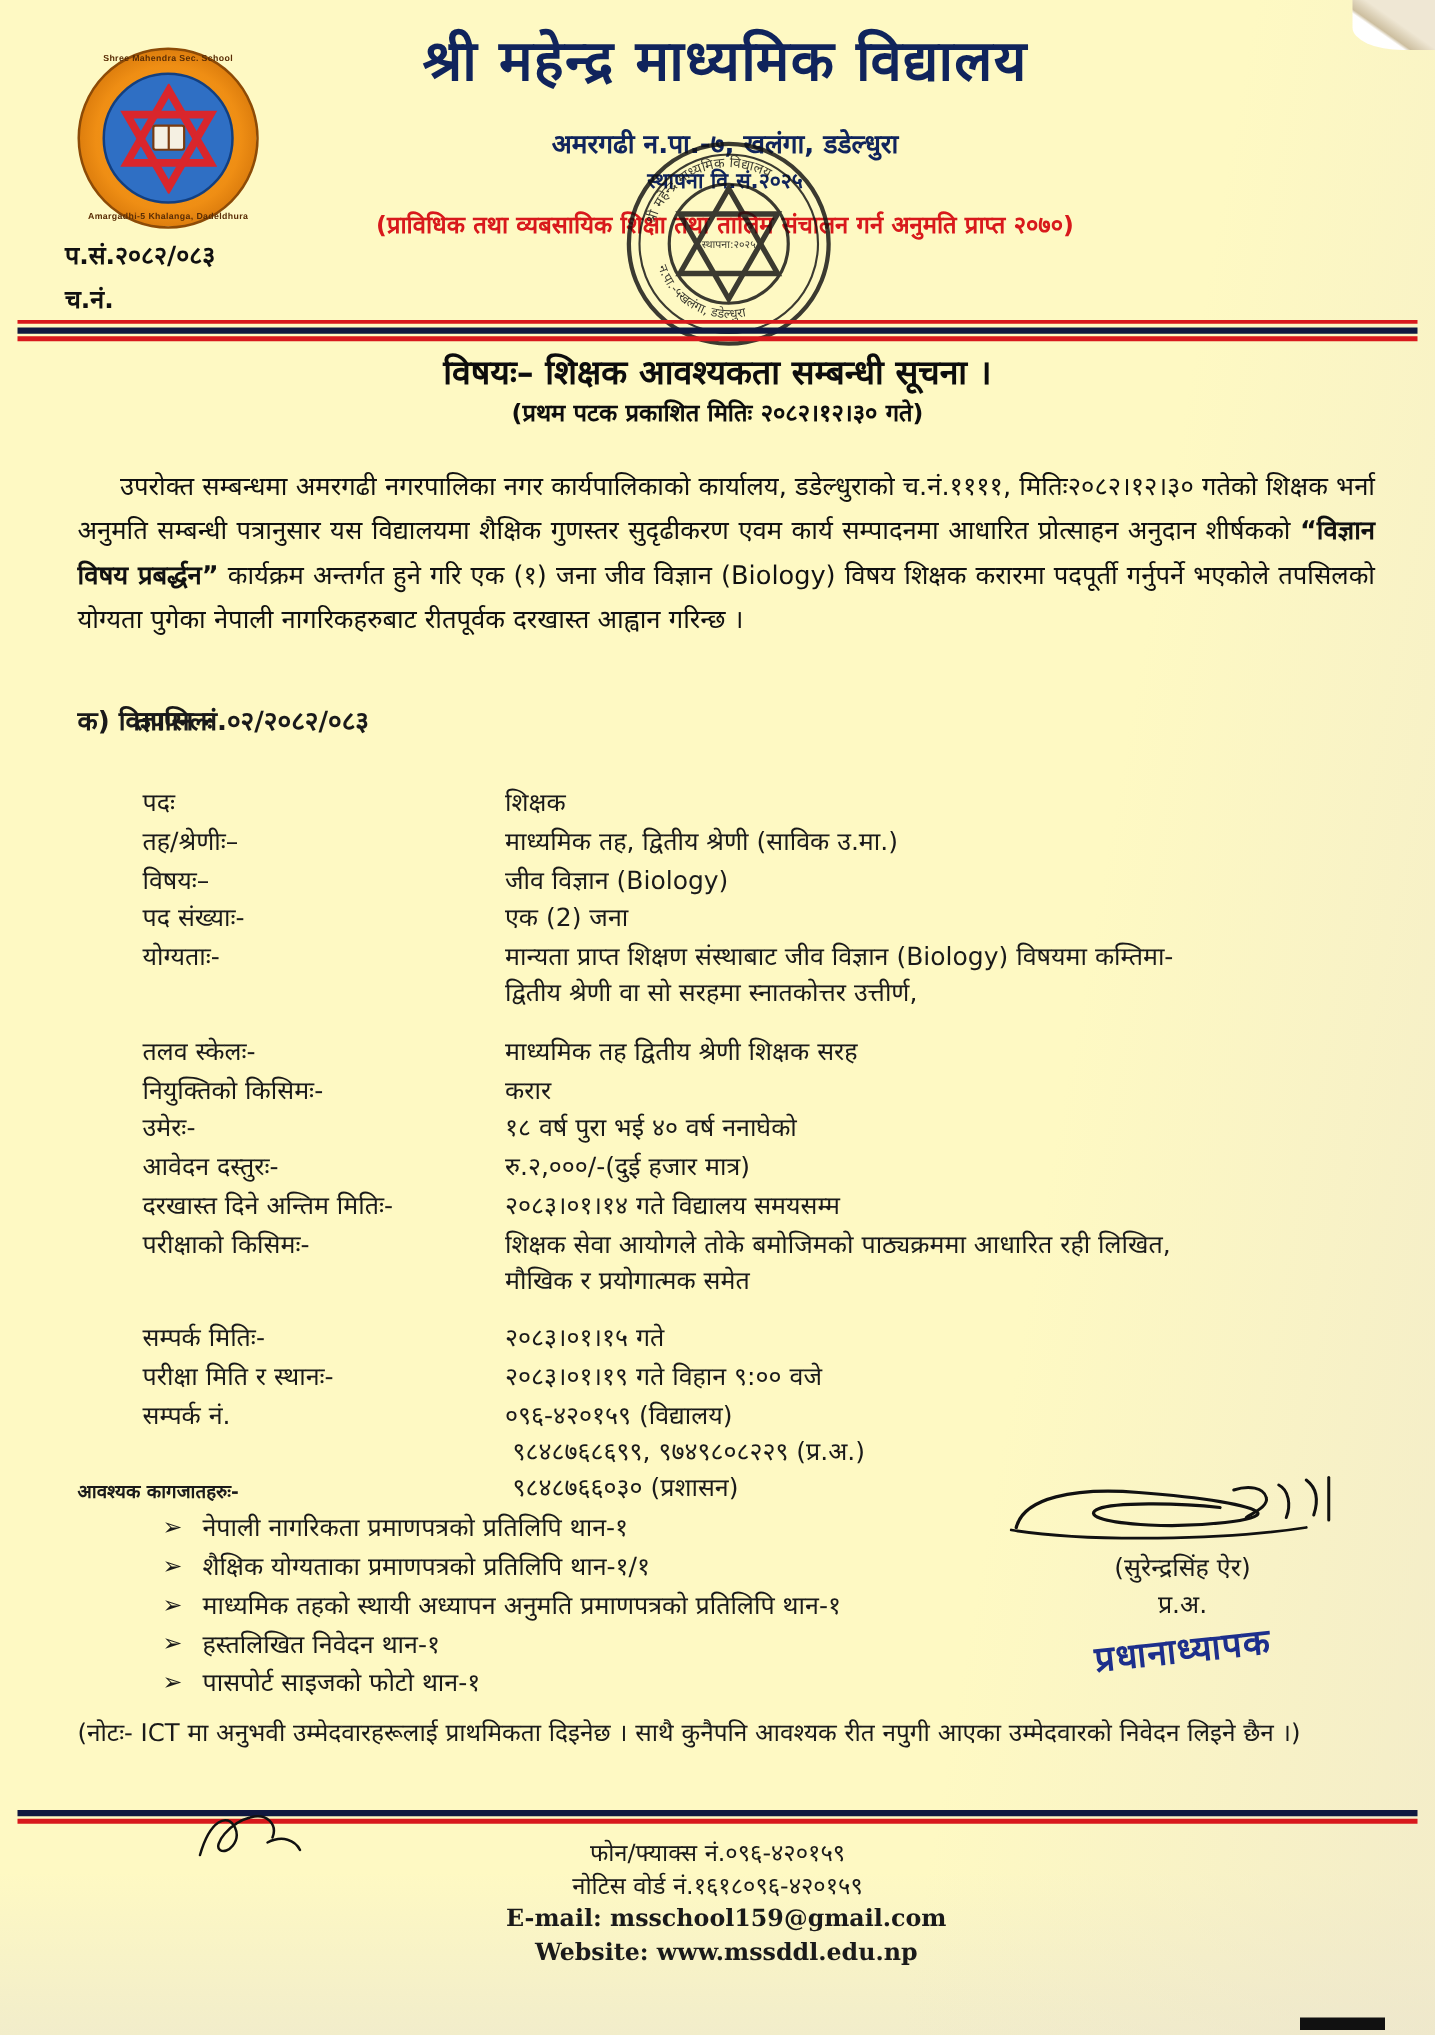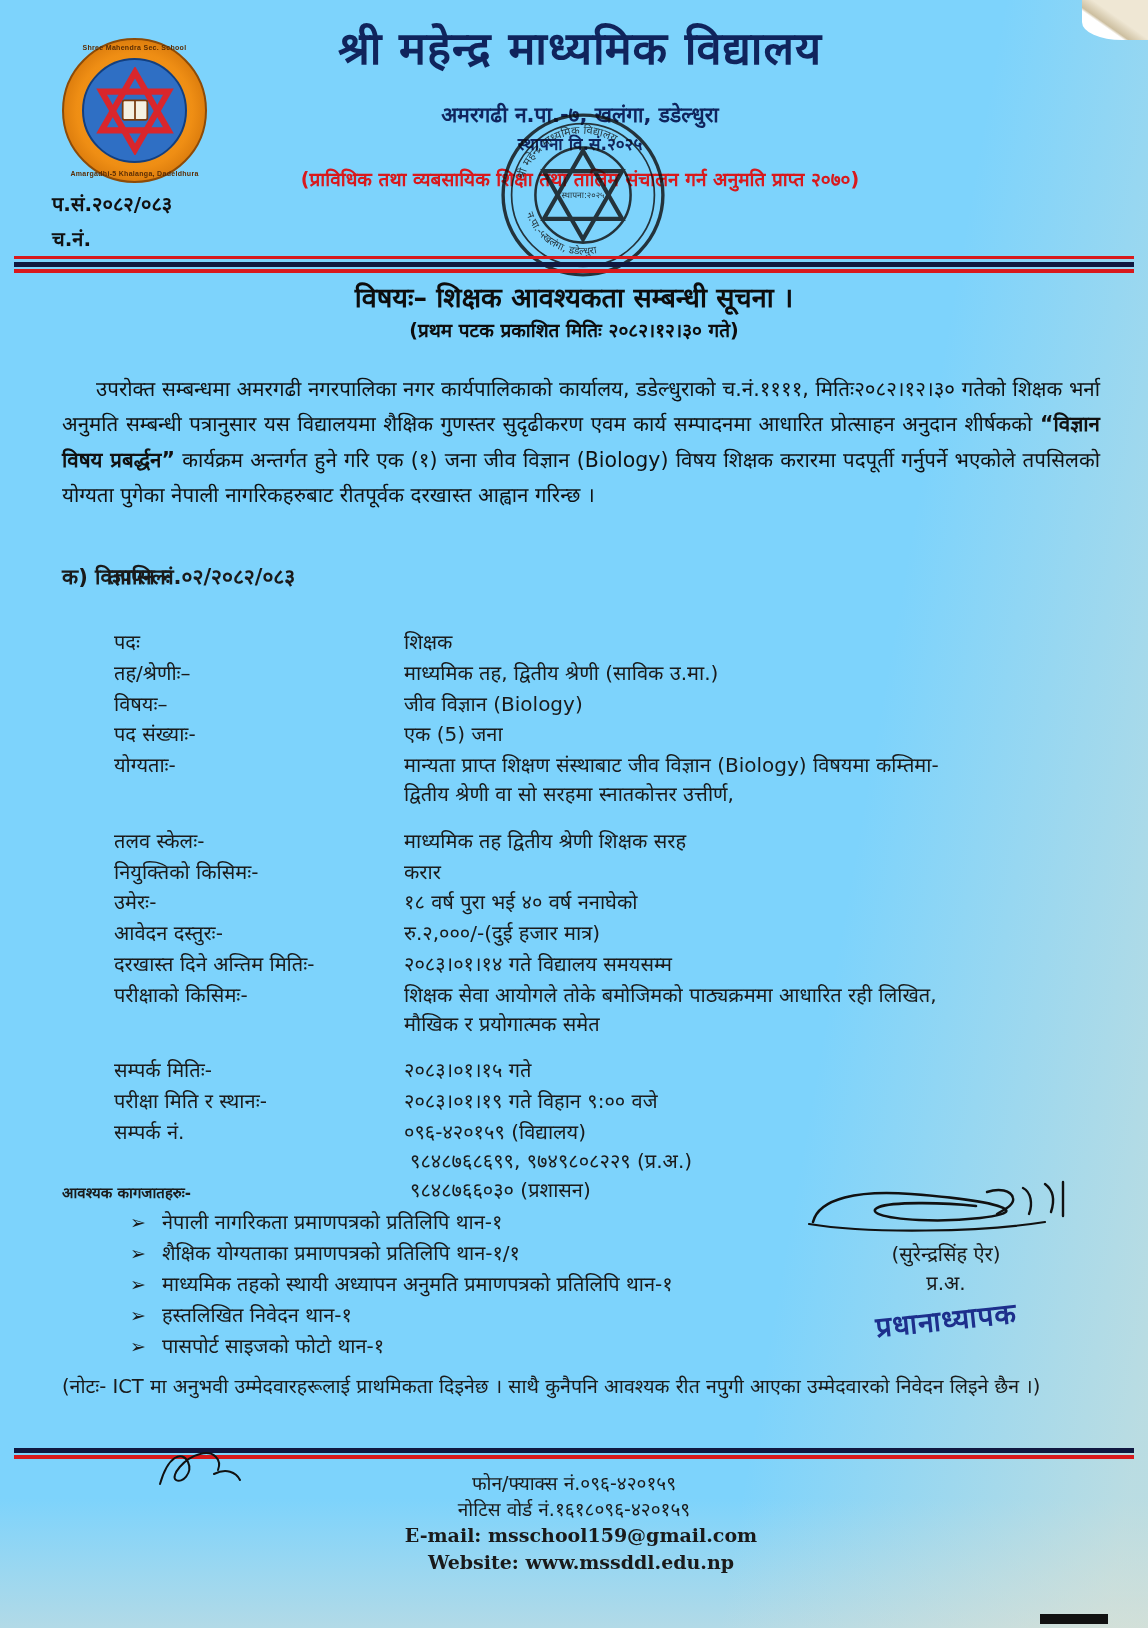--- a/index.html
+++ b/index.html
@@ -8,21 +8,21 @@
     background: #ffffff;
   }
   body {
     font-family: "Liberation Sans", "DejaVu Sans", sans-serif;
   }
   .page {
     position: relative;
     width: 1148px;
     height: 1628px;
     margin: 0 auto;
-    background: #7dd3fc;
+    background: #fef9c3;
     overflow: hidden;
     color: #1a1a1a;
   }
   
   .paper-tint {
     position: absolute;
     inset: 0;
     background:
       linear-gradient(100deg, rgba(255,253,245,0.0) 70%, rgba(236,228,205,0.55) 97%),
       linear-gradient(180deg, rgba(255,255,255,0) 92%, rgba(230,225,210,0.5) 100%);
@@ -433,21 +433,21 @@
       <div class="dvalue">माध्यमिक तह, द्वितीय श्रेणी (साविक उ.मा.)</div>
     </div>
 
     <div class="drow">
       <div class="dlabel">विषयः–</div>
       <div class="dvalue">जीव विज्ञान (Biology)</div>
     </div>
 
     <div class="drow">
       <div class="dlabel">पद संख्याः-</div>
-      <div class="dvalue">एक (5) जना</div>
+      <div class="dvalue">एक (2) जना</div>
     </div>
 
     <div class="drow">
       <div class="dlabel">योग्यताः-</div>
       <div class="dvalue">
         <span class="cont">मान्यता प्राप्त शिक्षण संस्थाबाट जीव विज्ञान (Biology) विषयमा कम्तिमा-</span>
         <span class="cont">द्वितीय श्रेणी वा सो सरहमा स्नातकोत्तर उत्तीर्ण,</span>
       </div>
     </div>
 

